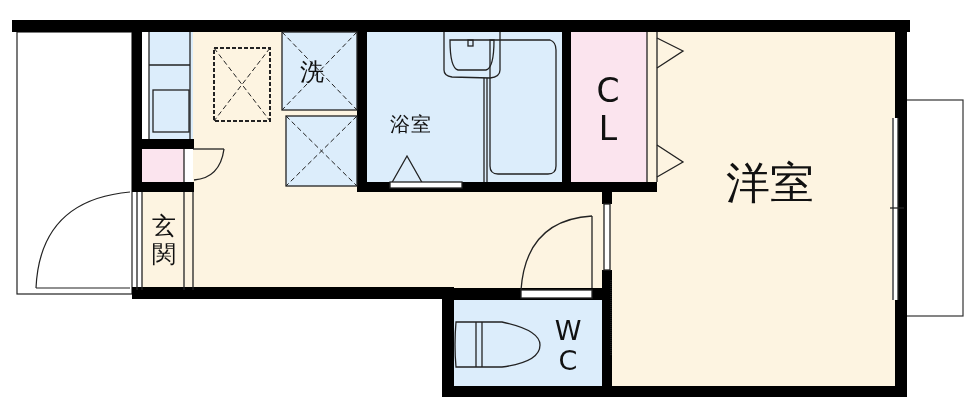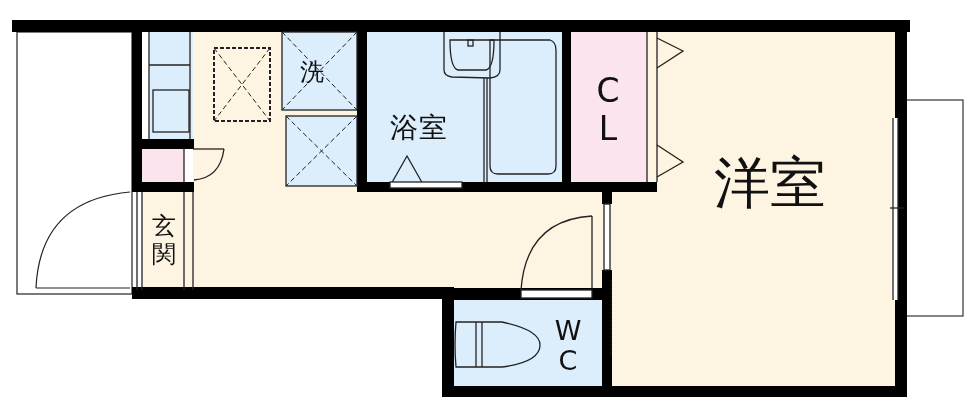--- a/index.html
+++ b/index.html
@@ -1,24 +1,24 @@
 <!DOCTYPE html>
 <html><head>
 <meta charset="utf-8">
 <style>
   html, body { margin: 0; padding: 0; background: #ffffff; }
   body { width: 980px; height: 415px; position: relative; overflow: hidden;
          font-family: "DejaVu Sans", "Liberation Sans", sans-serif; }
   #plan { position: absolute; left: 0; top: 0; width: 980px; height: 415px; }
   .lbl { position: absolute; color: #111; white-space: nowrap; line-height: 1; text-align: center; }
   .lbl-wash { left: 300px; top: 60px; font-size: 24px; }
-  .lbl-bath { left: 390px; top: 114px; font-size: 28px; letter-spacing: 1px; }
+  .lbl-bath { left: 390px; top: 114px; font-size: 20px; letter-spacing: 1px; }
   .lbl-cl   { left: 588px; top: 72px; font-size: 33px; line-height: 38px; width: 40px; }
   .lbl-genkan { left: 150px; top: 212px; font-size: 24px; line-height: 28px; width: 28px; }
-  .lbl-room { left: 700px; top: 156px; font-size: 56px; line-height: 53px; width: 140px; }
+  .lbl-room { left: 700px; top: 156px; font-size: 44px; line-height: 53px; width: 140px; }
   .lbl-wc   { left: 548px; top: 316px; font-size: 27px; line-height: 30px; width: 40px; }
 </style>
 </head>
 <body>
 
 <div id="plan">
 <svg width="980" height="415" viewBox="0 0 980 415" xmlns="http://www.w3.org/2000/svg">
 
   <g>
 

